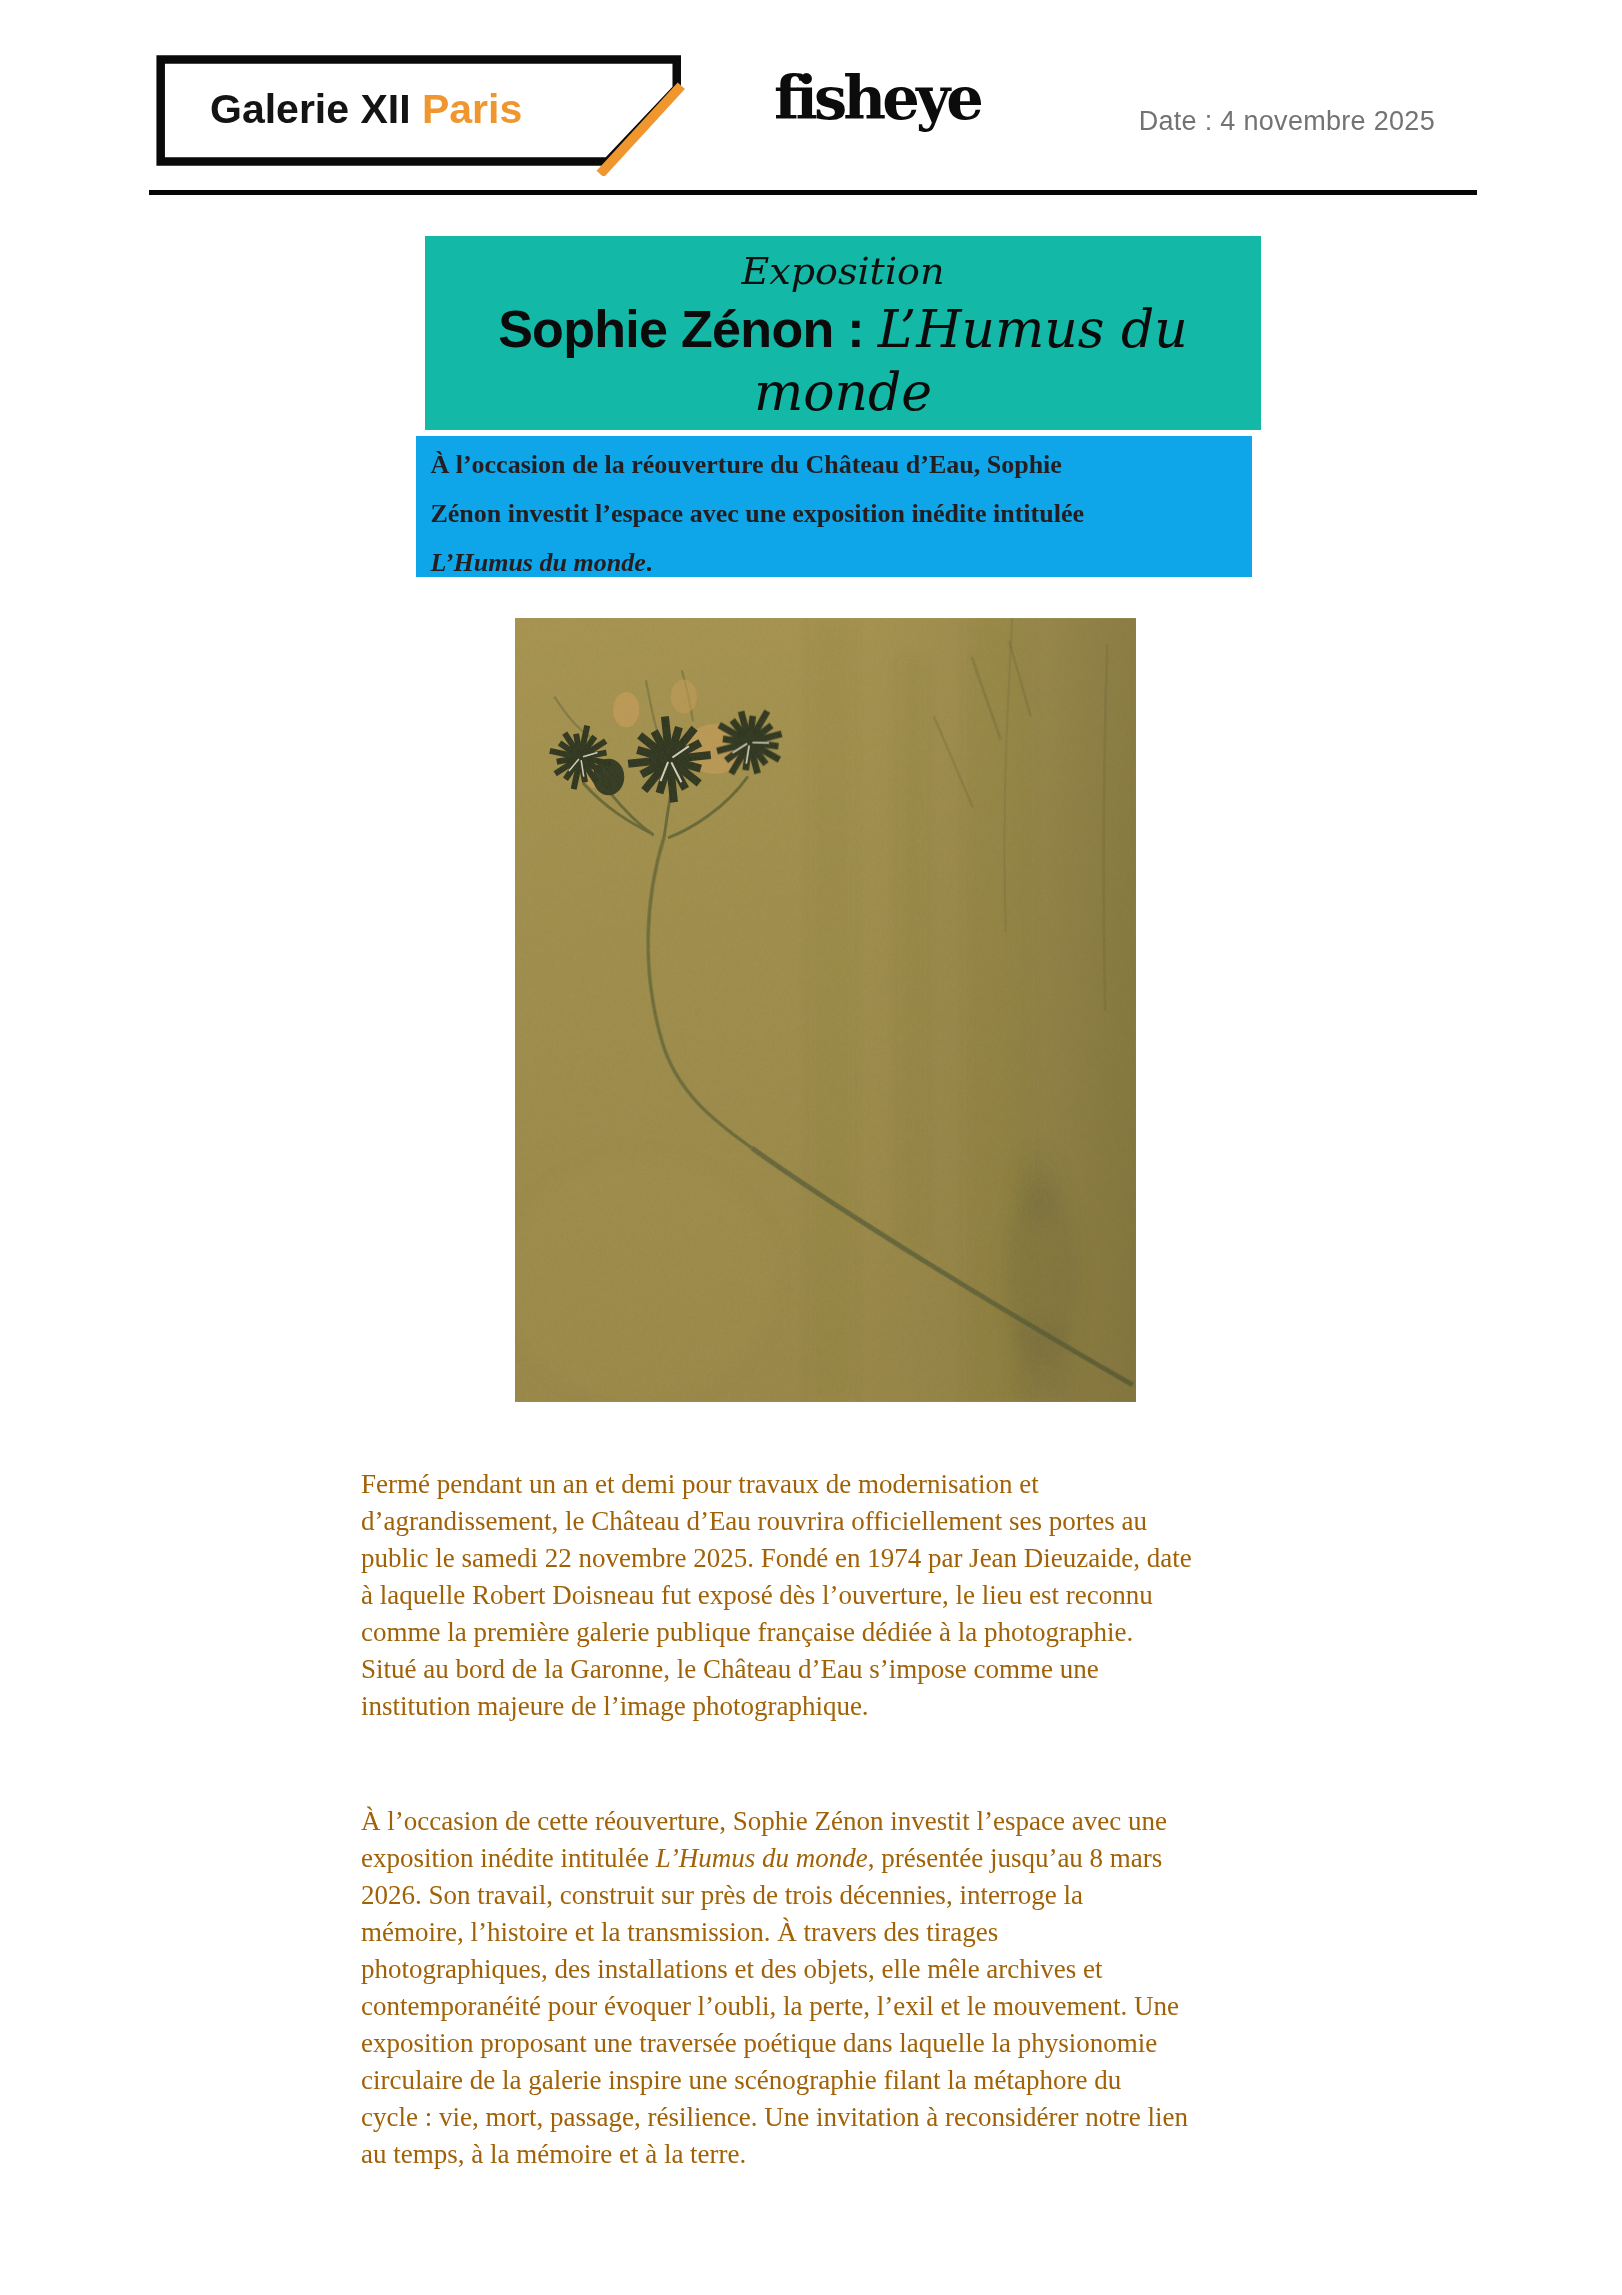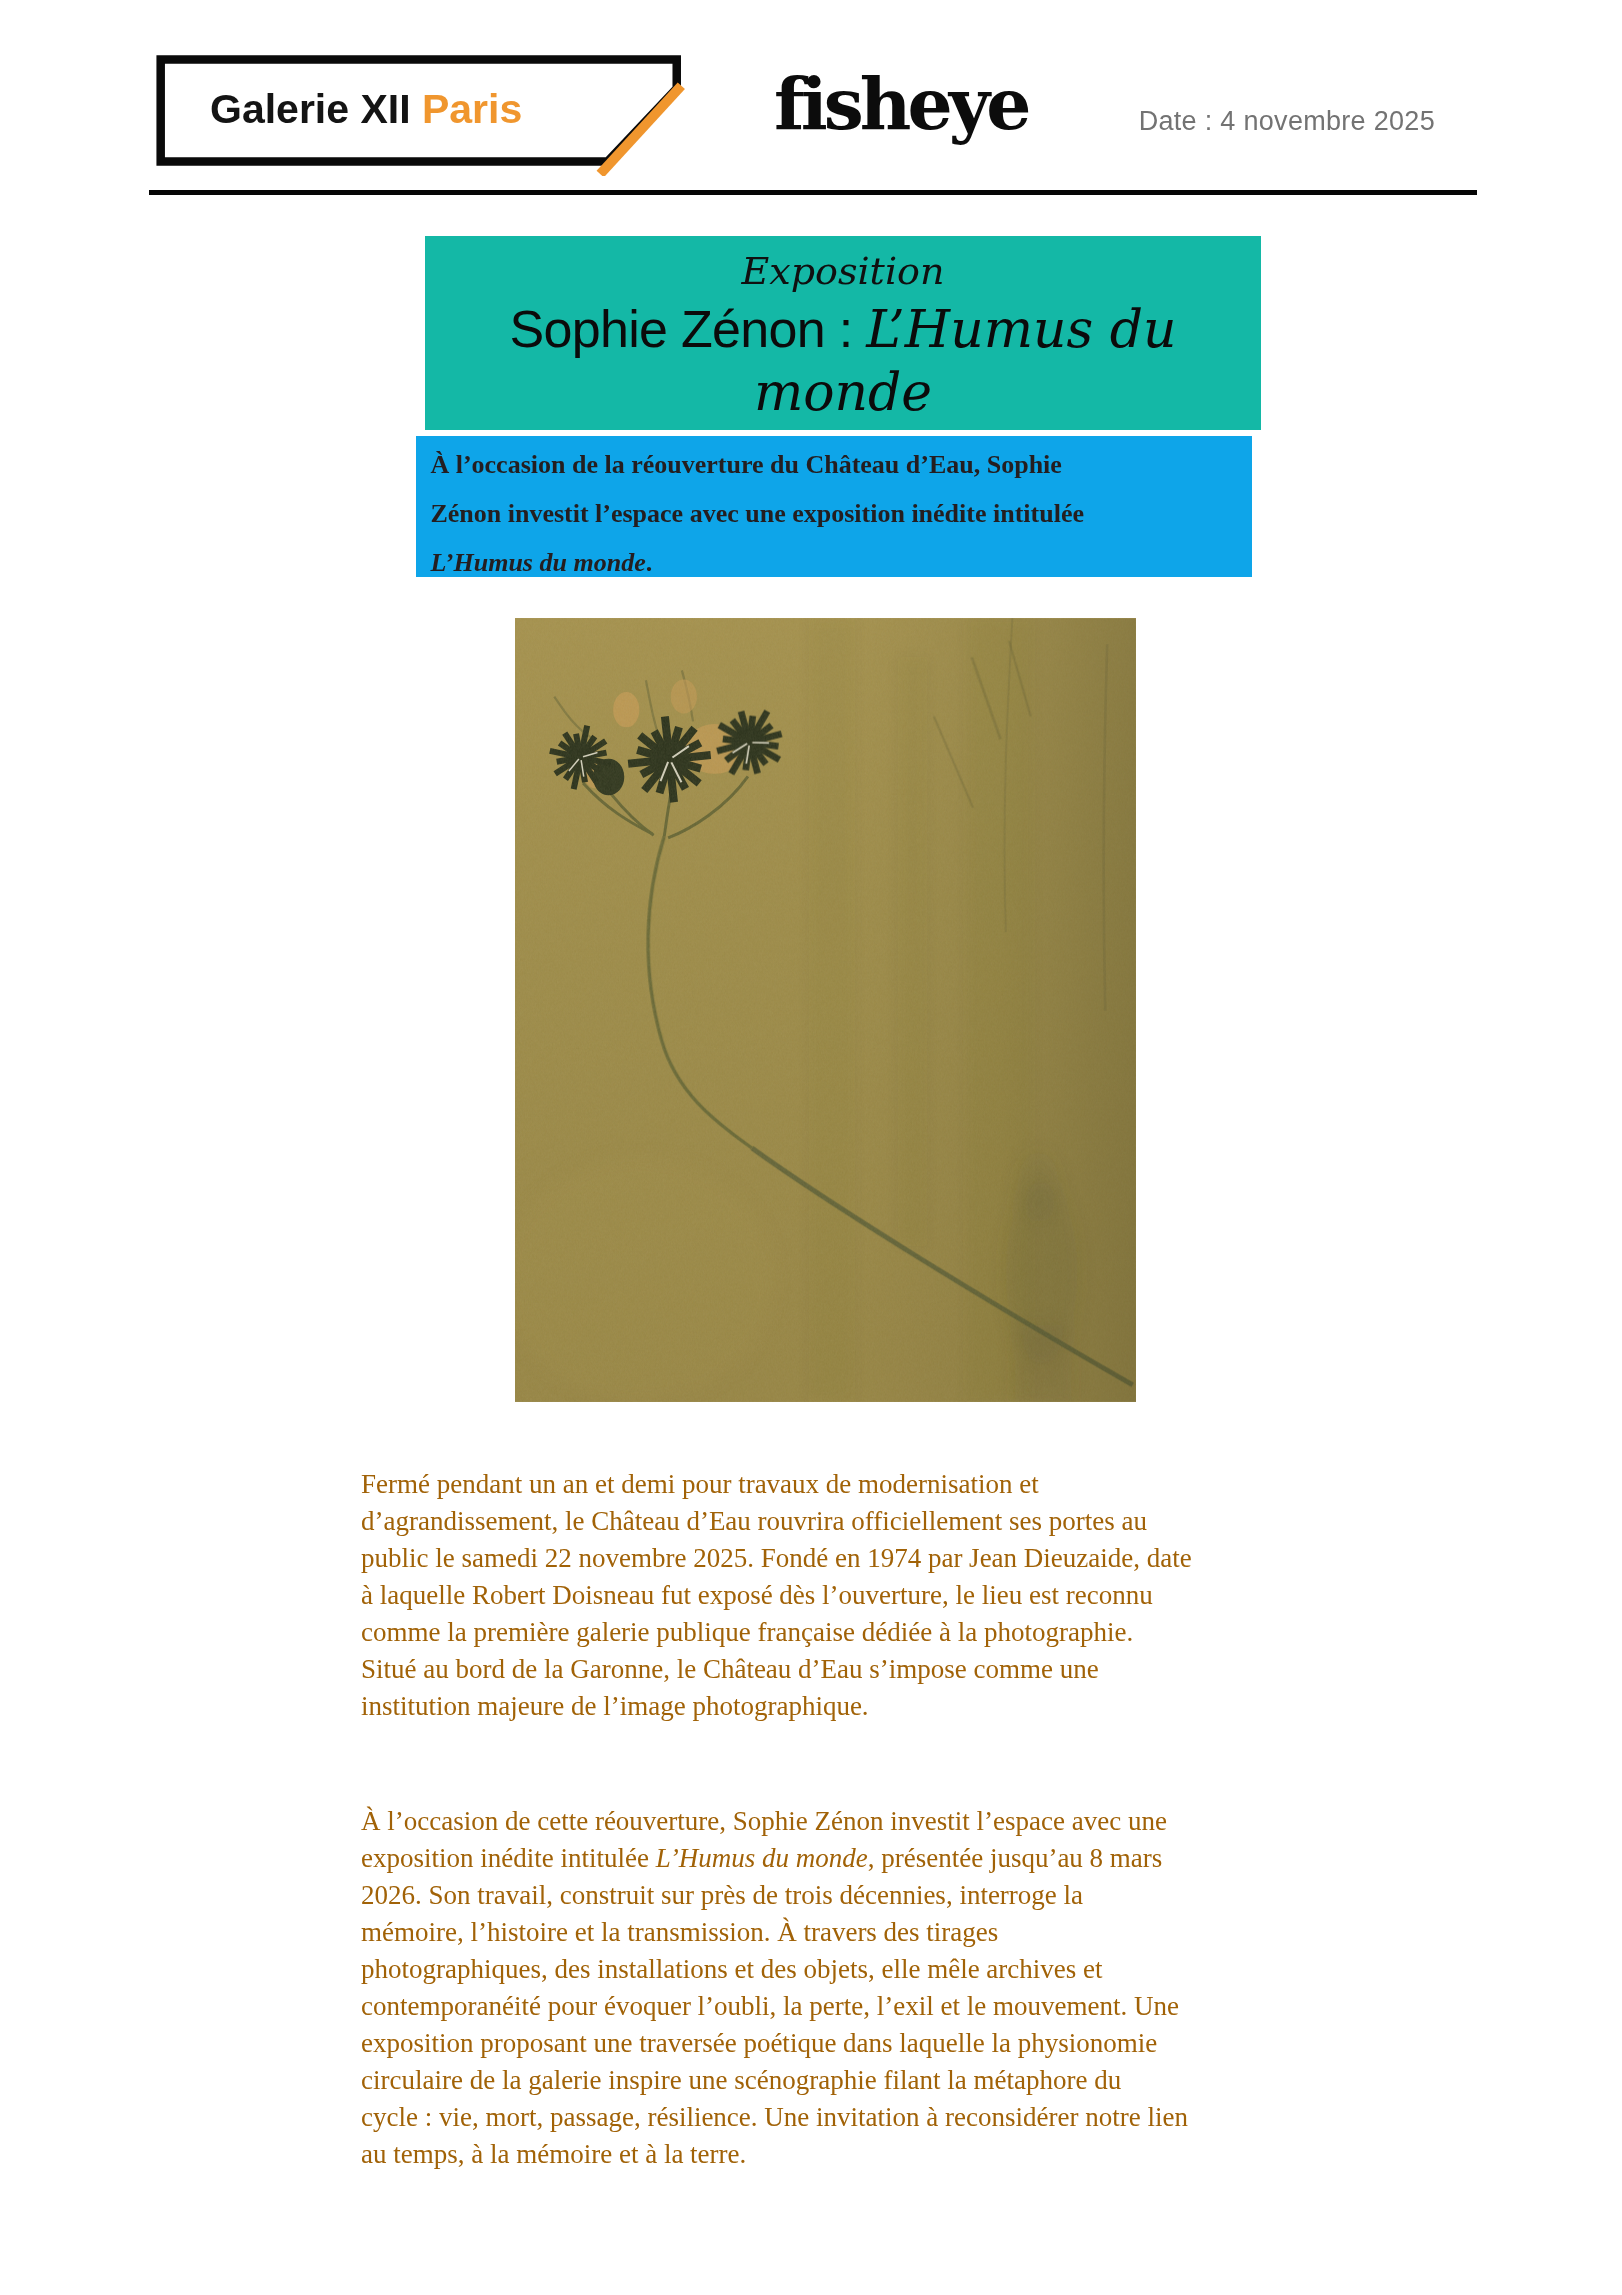--- a/index.html
+++ b/index.html
@@ -6,32 +6,32 @@
   .page{position:relative;width:1623px;height:2295px;background:#ffffff;overflow:hidden;
         font-family:"Liberation Serif",serif;color:#221c1e;}
 
   
   .logo-box{position:absolute;left:156px;top:55px;width:530px;height:121px;}
   .logo-box svg{position:absolute;left:0;top:0;}
   .logo-text{position:absolute;left:54px;top:34px;font-family:"Liberation Sans",sans-serif;
              font-weight:700;font-size:41px;line-height:1;letter-spacing:0;color:#141414;white-space:nowrap;}
   .logo-text .city{color:#f0962e;}
   .fisheye{position:absolute;left:774px;top:69px;font-family:"DejaVu Serif",serif;
-           font-weight:bold;font-size:71px;line-height:1;letter-spacing:-3.9px;color:#0c0c0c;}
+           font-weight:bold;font-size:59px;line-height:1;letter-spacing:-3.9px;color:#0c0c0c;}
   .date{position:absolute;right:188px;top:106px;font-family:"Liberation Sans",sans-serif;
         font-weight:400;font-size:27px;letter-spacing:0.3px;color:#737373;}
   .rule{position:absolute;left:149px;top:190px;width:1328px;height:4.6px;background:#060606;}
 
   
   .title-block{position:absolute;left:425px;top:236px;width:836px;height:194px;
                background:#14b8a6;text-align:center;}
   .kicker{padding-top:11.8px;font-family:"DejaVu Serif",serif;font-style:italic;
           font-size:38px;line-height:46px;color:#101010;}
   .title{margin:3.9px 0 0 0;font-size:52px;line-height:63px;color:#0b0b0b;white-space:pre-line;}
-  .t-sans{font-family:"Liberation Sans",sans-serif;font-weight:400;letter-spacing:-0.7px;}
+  .t-sans{font-family:"Liberation Sans",sans-serif;font-weight:700;letter-spacing:-0.7px;}
   .t-ital{font-family:"DejaVu Serif",serif;font-style:italic;font-weight:normal;}
 
   
   .lede-block{position:absolute;left:416px;top:436px;width:836px;height:141px;background:#0ea5e9;}
   .lede{margin:0;padding:3.9px 19.6px 0 14.4px;font-size:26px;line-height:49px;
         font-weight:700;white-space:pre-line;color:#241e20;}
   .i{font-style:italic;}
 
   
   .artwork{position:absolute;left:515px;top:618px;width:621px;height:784px;margin:0;}

